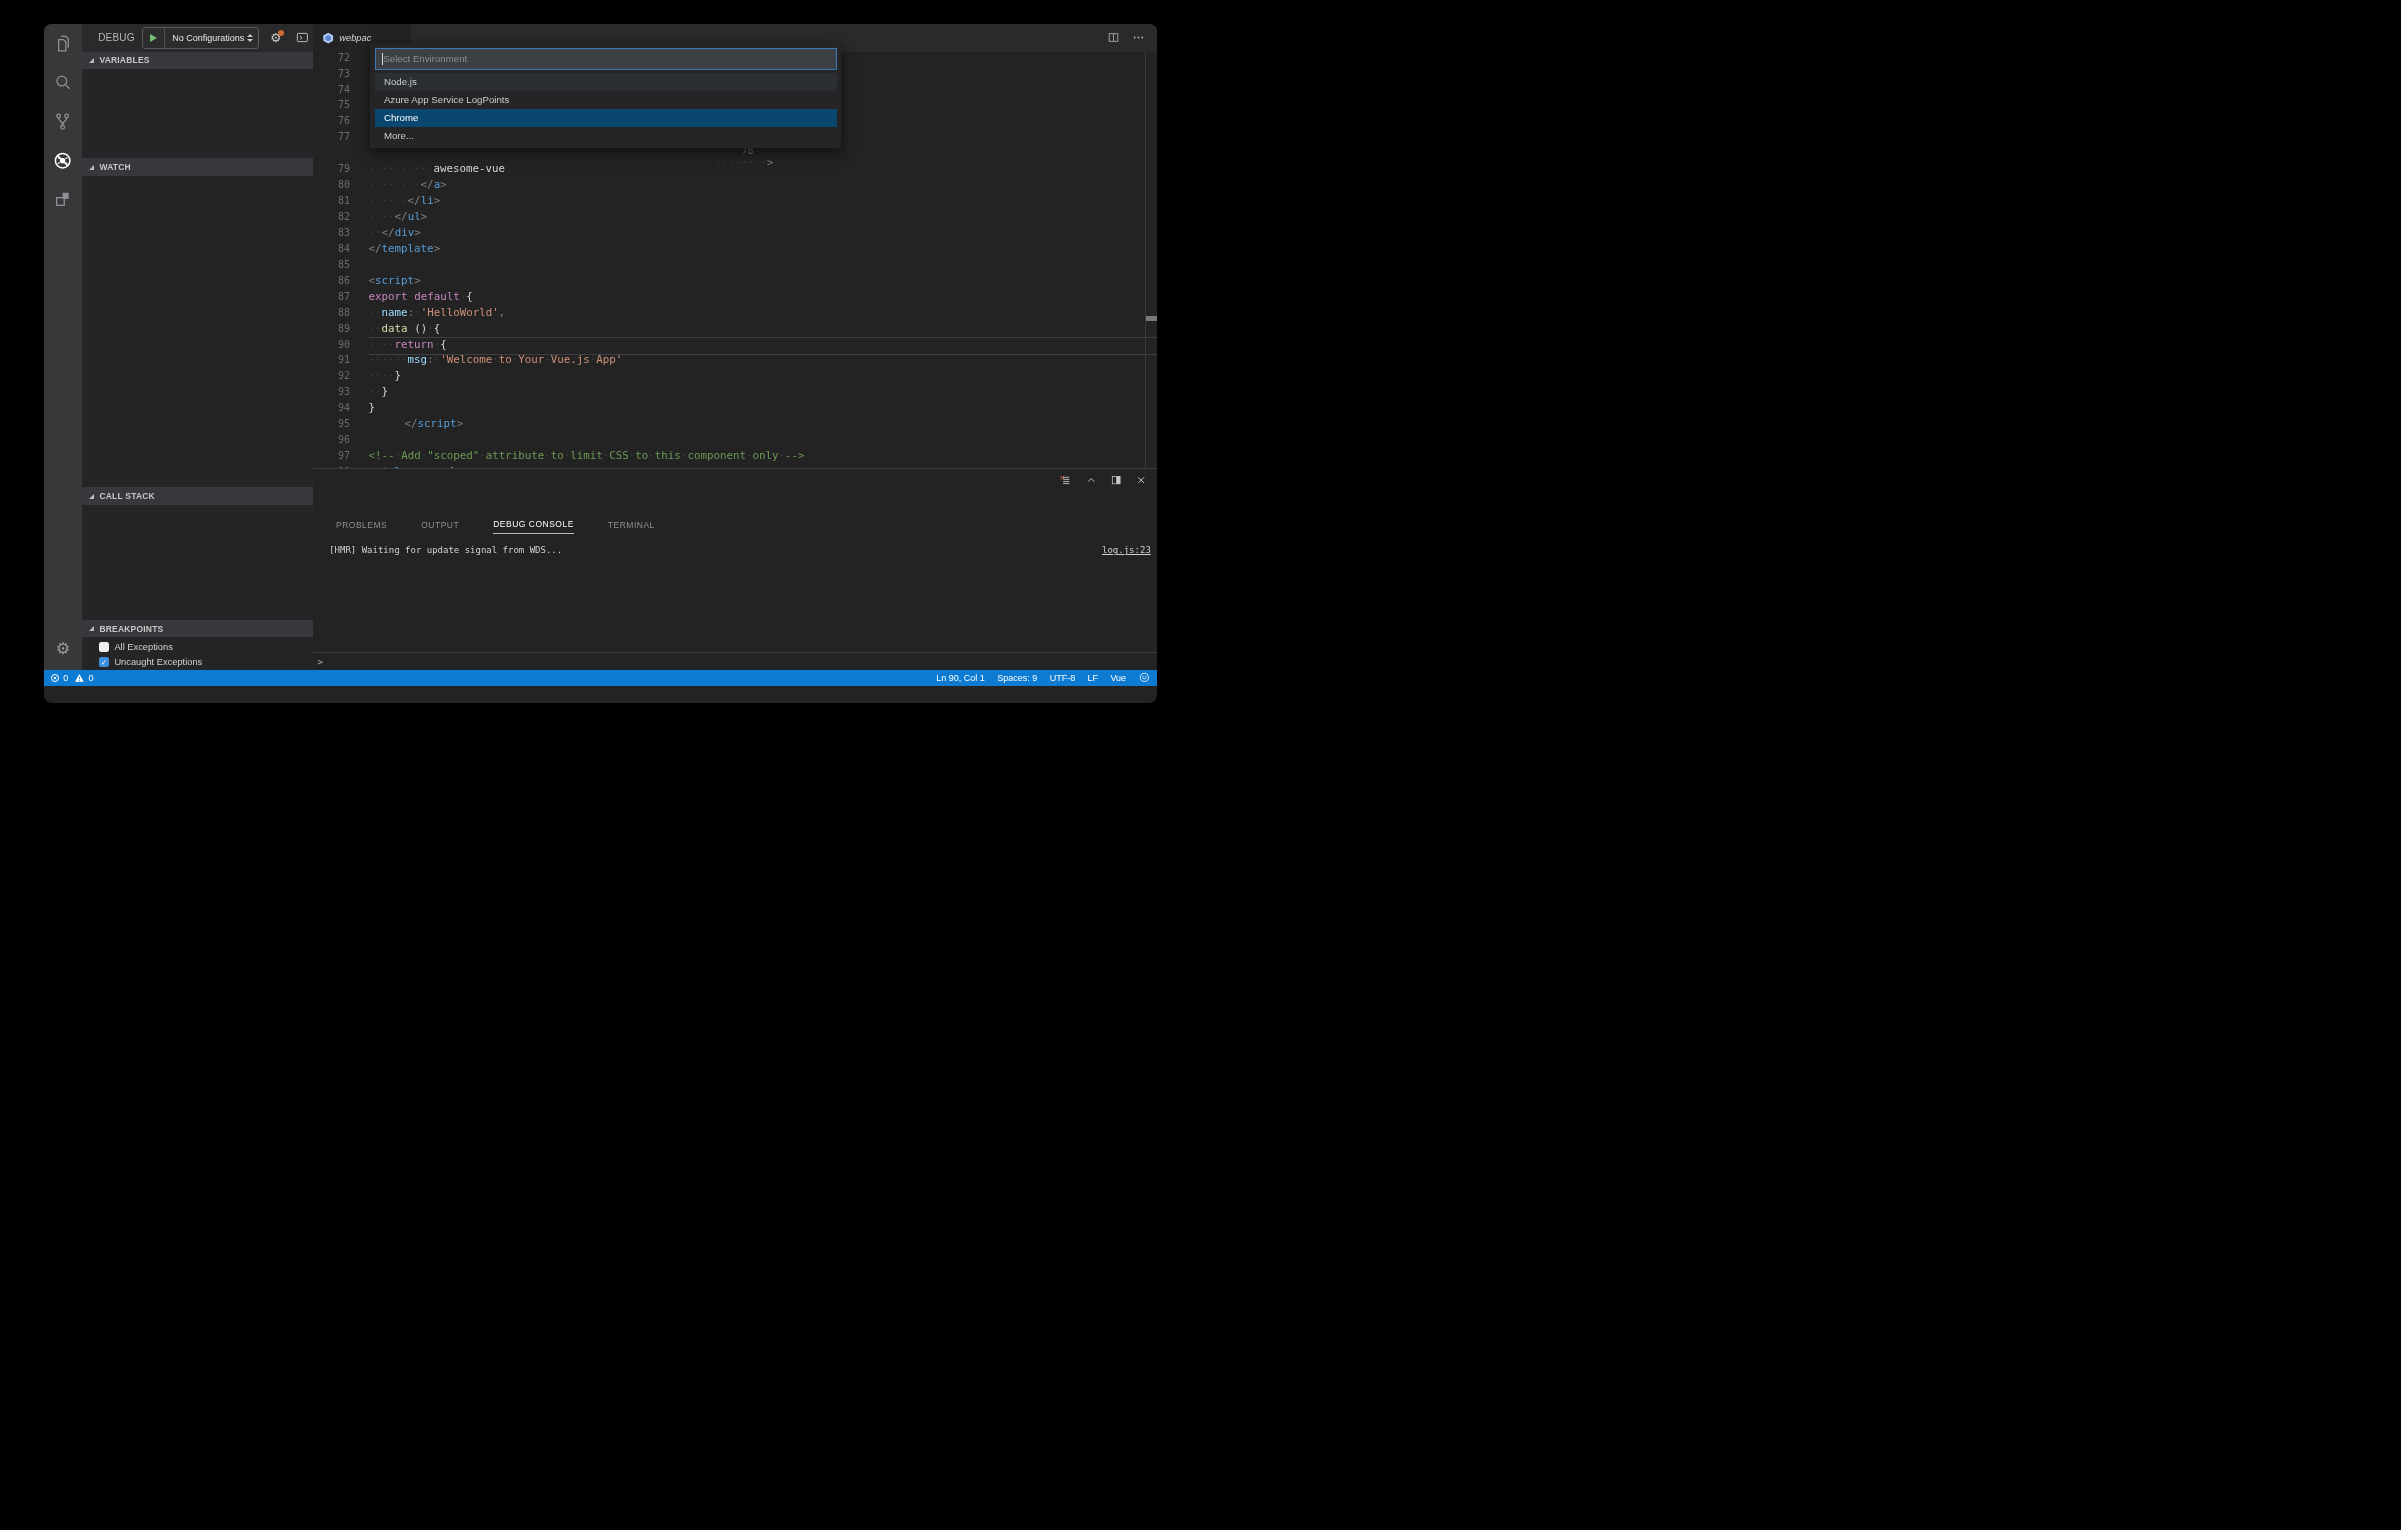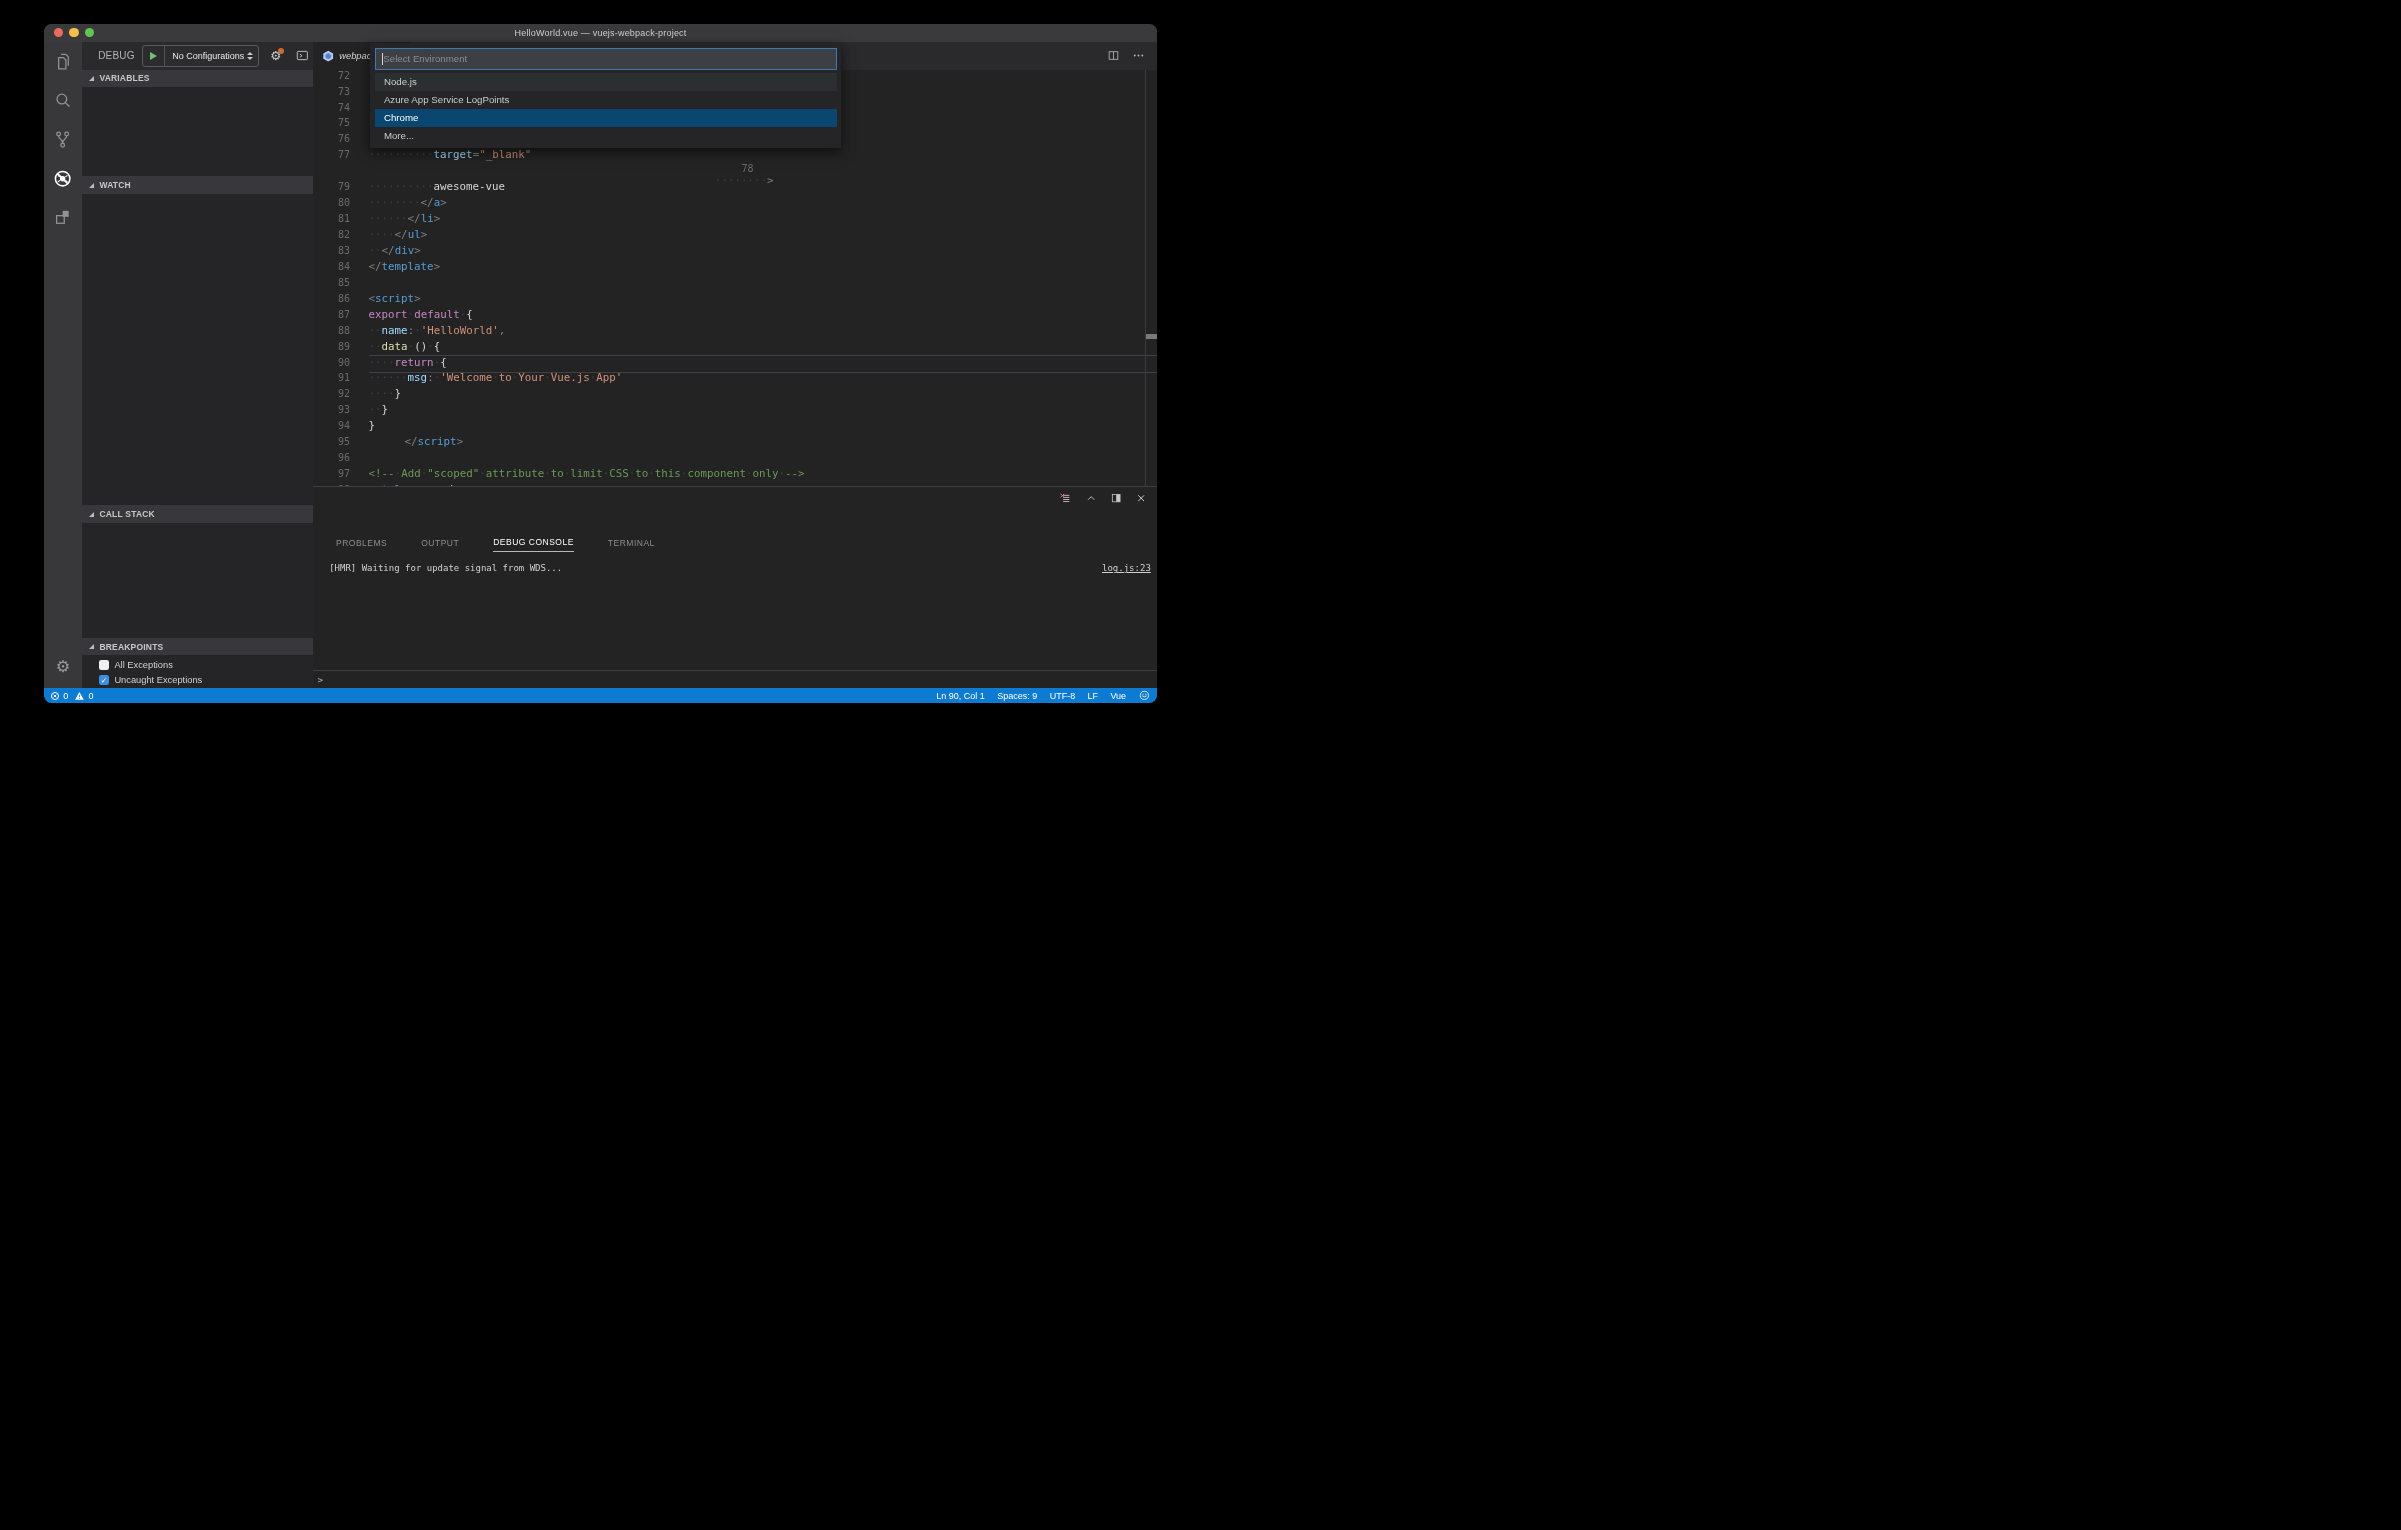--- a/index.html
+++ b/index.html
@@ -91,28 +91,20 @@
   .qp-list{margin-top:3.1px;}
   .qp-item{height:18px;line-height:18px;padding-left:9.3px;font-size:9.7px;color:#cccccc;cursor:pointer;white-space:nowrap;}
   .qp-item.hover{background:#2b2f31;}
   .qp-item.selected{background:#094771;color:#ffffff;}
 </style>
 </head>
 <body>
 
 <div class="window">
 
-  <div class="titlebar">
-    <div class="lights">
-      <div class="light red"></div>
-      <div class="light yellow"></div>
-      <div class="light green"></div>
-    </div>
-    <div class="wtitle">HelloWorld.vue — vuejs-webpack-project</div>
-  </div>
 
   <div class="main">
 
     <div class="activitybar">
       <div class="ab-item">
         <svg viewBox="0 0 24 24">
           <path d="M10 3h6l3 3v11" stroke-linejoin="round"></path>
           <path d="M7 7h6l3 3v11H7z" stroke-linejoin="round"></path>
         </svg>
       </div>

